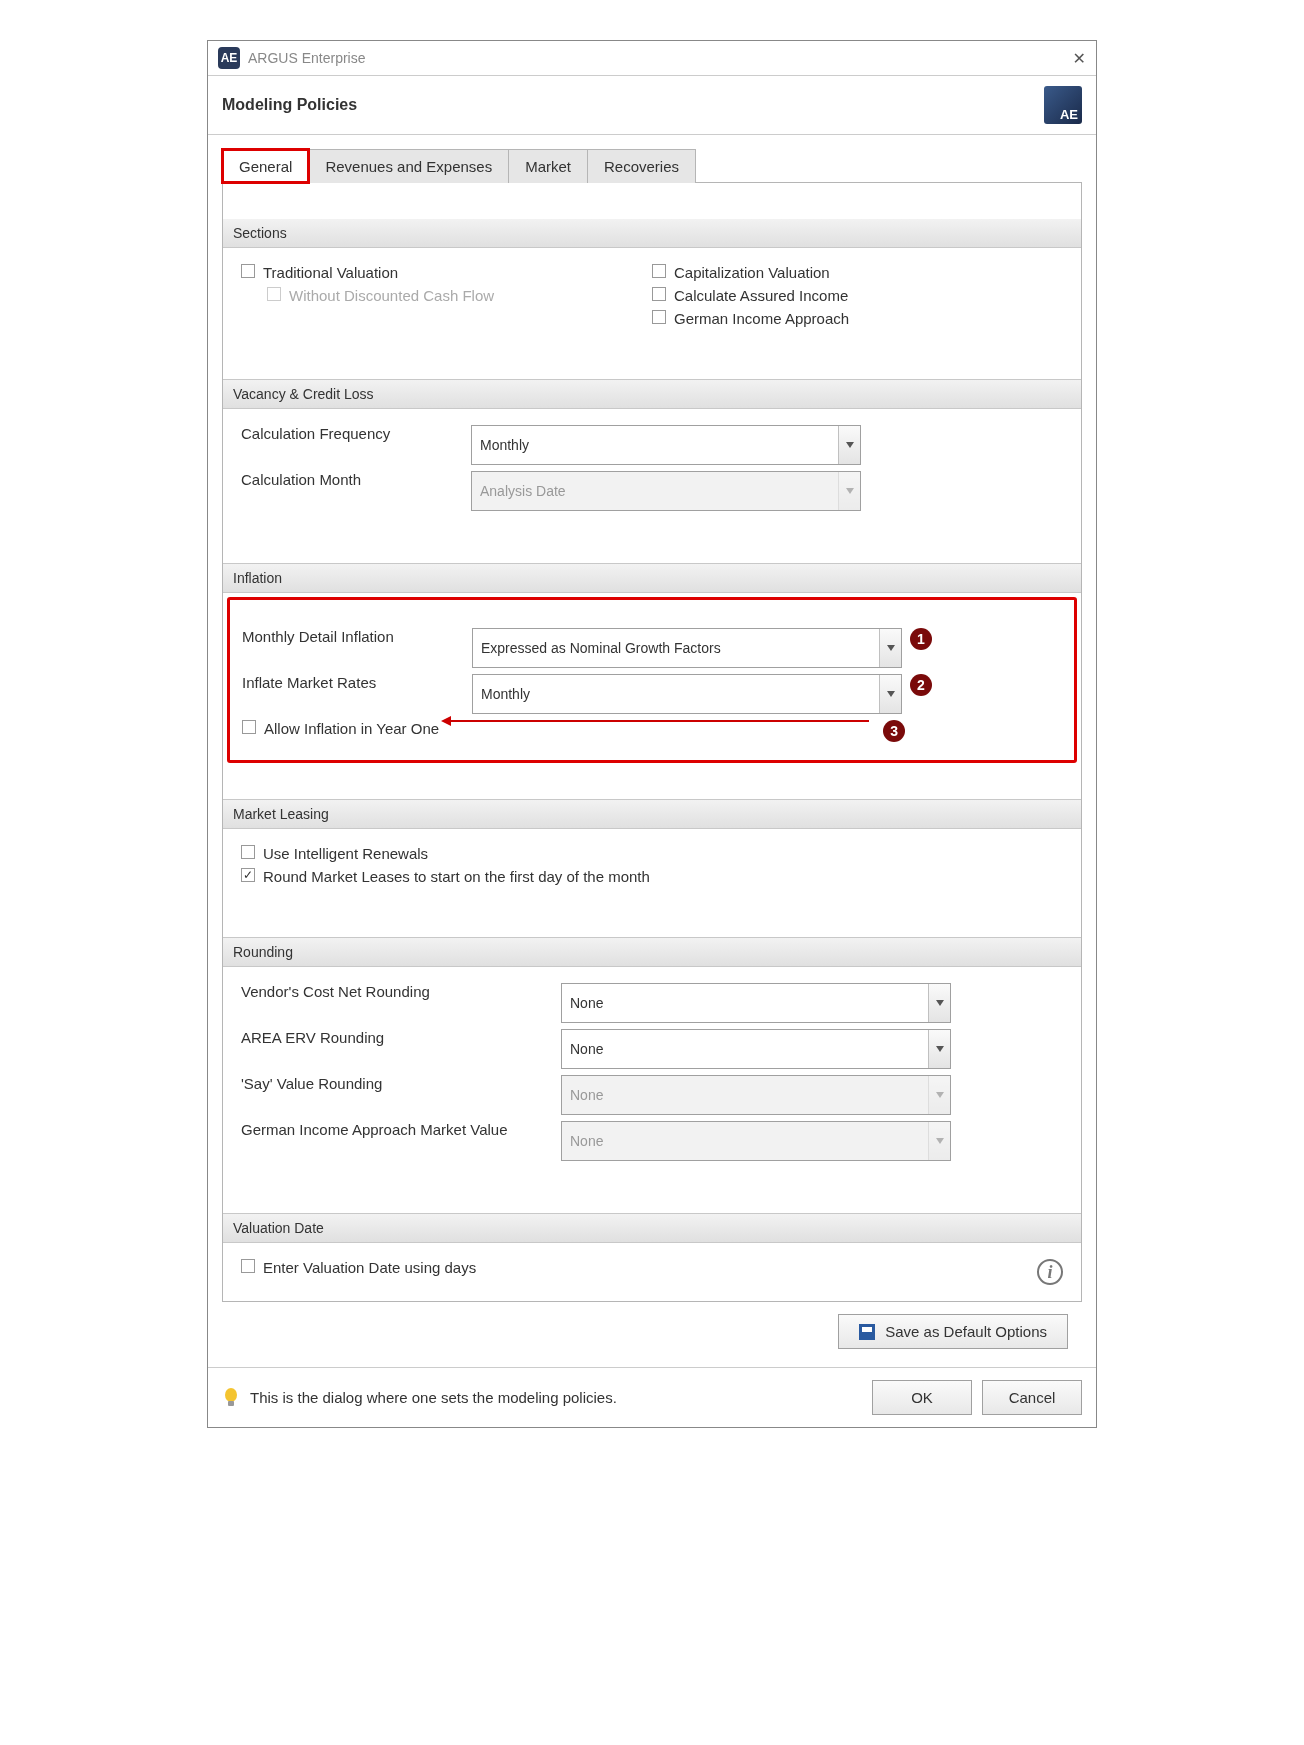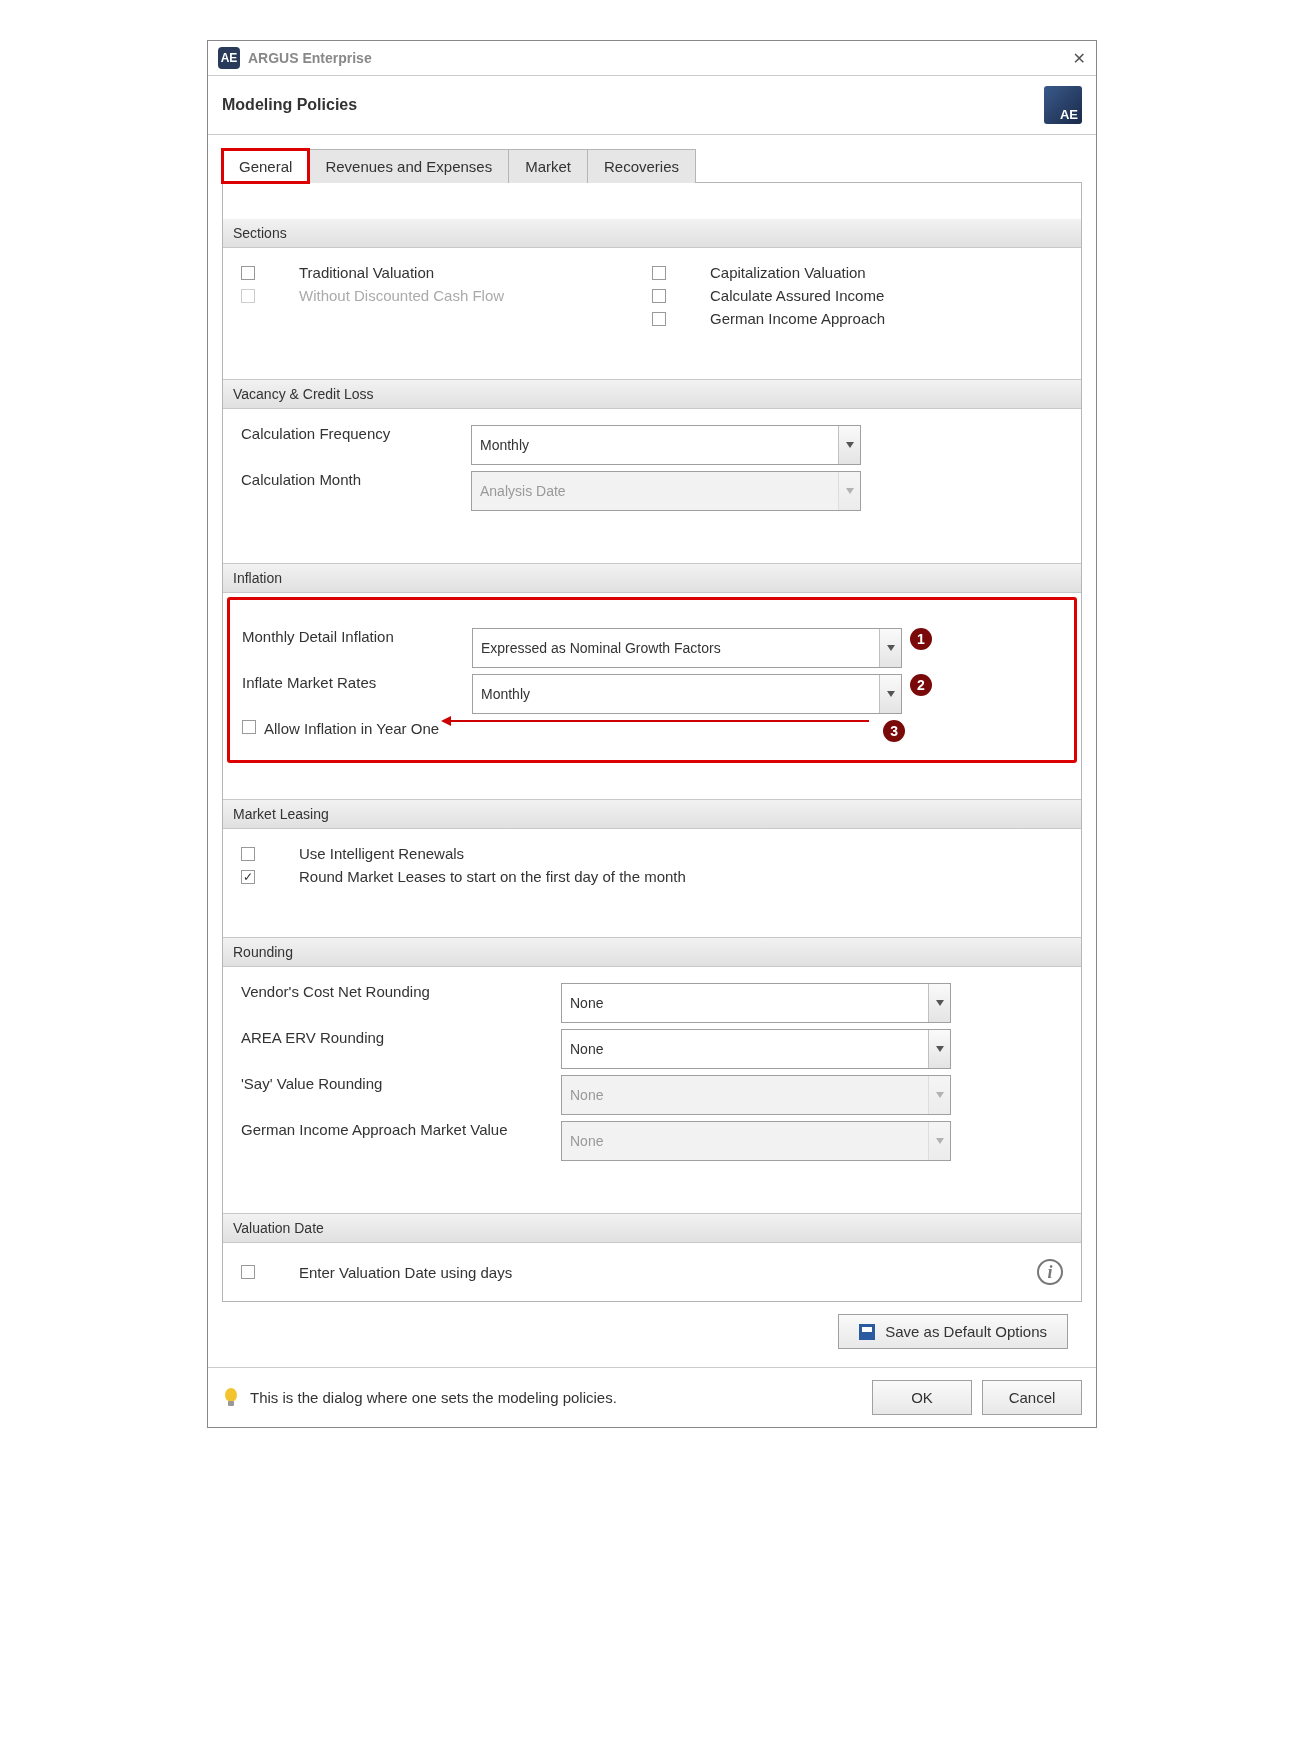--- a/index.html
+++ b/index.html
@@ -30,21 +30,21 @@
     background: #2a3a5a;
     border-radius: 4px;
     color: #fff;
     font-weight: bold;
     font-size: 12px;
     display: flex;
     align-items: center;
     justify-content: center;
     margin-right: 8px;
   }
-  .titlebar .app-name { color: #888; font-size: 14px; font-weight: bold; }
+  .titlebar .app-name { color: #888; font-size: 14px; }
   .titlebar .close {
     margin-left: auto;
     font-size: 16px;
     color: #555;
     cursor: pointer;
   }
   .header {
     display: flex;
     align-items: center;
     padding: 10px 14px;
@@ -95,21 +95,21 @@
     background: linear-gradient(#f2f2f2,#e0e0e0);
     border-top: 1px solid #c8c8c8;
     border-bottom: 1px solid #c8c8c8;
     padding: 6px 10px;
     font-size: 14px;
     color: #333;
     margin-top: 36px;
   }
   .section-header:first-child { border-top: none; }
   .section-body { padding: 10px 18px; }
-  .row { display: flex; align-items: center; margin: 6px 0; gap: 36px; }
+  .row { display: flex; align-items: flex-start; margin: 6px 0; }
   .cb {
     width: 14px;
     height: 14px;
     border: 1px solid #999;
     background: #fff;
     margin-right: 8px;
     display: inline-flex;
     align-items: center;
     justify-content: center;
     flex-shrink: 0;
@@ -242,21 +242,21 @@
     color: #777;
     font-family: Georgia, serif;
     font-style: italic;
     font-size: 18px;
     font-weight: bold;
     display: flex;
     align-items: center;
     justify-content: center;
     margin-left: auto;
   }
-  .sub-indent { }
+  .sub-indent { margin-left: 26px; }
 </style>
 </head>
 <body>
 
 <div class="dialog">
 
   <div class="titlebar">
     <div class="app-icon">AE</div>
     <div class="app-name">ARGUS Enterprise</div>
     <div class="close">✕</div>

